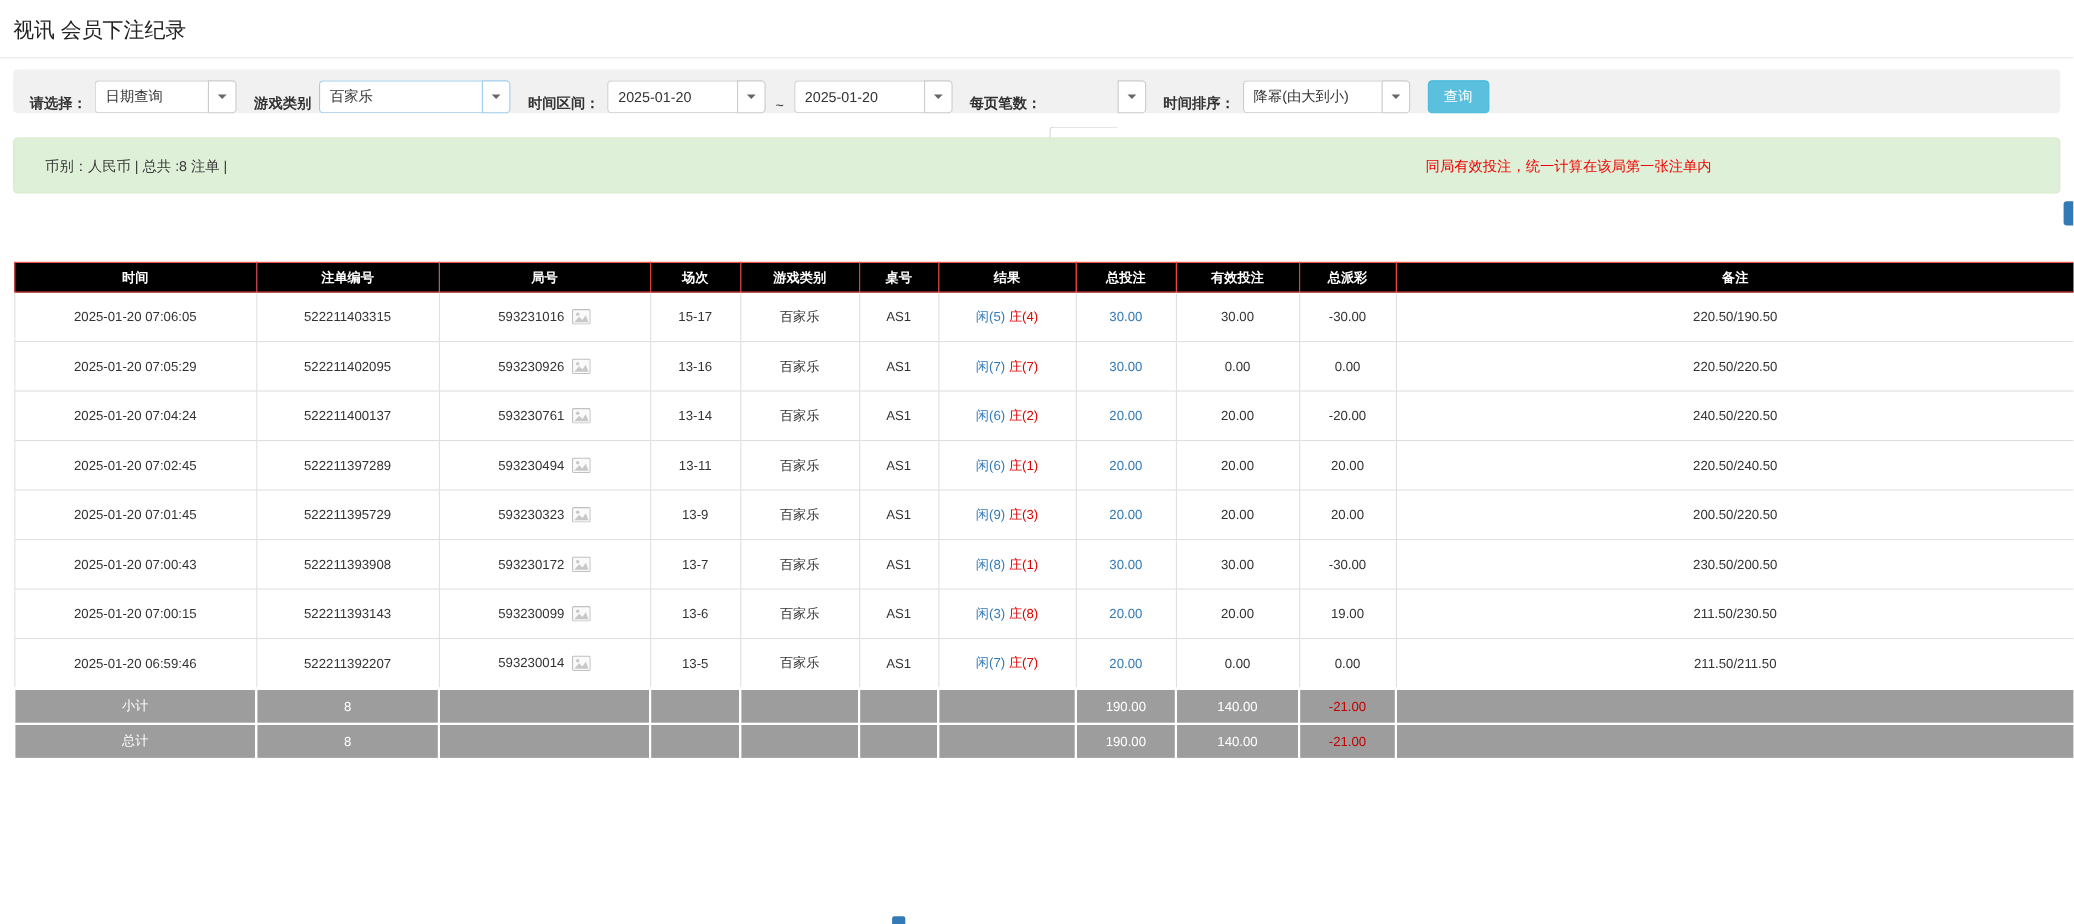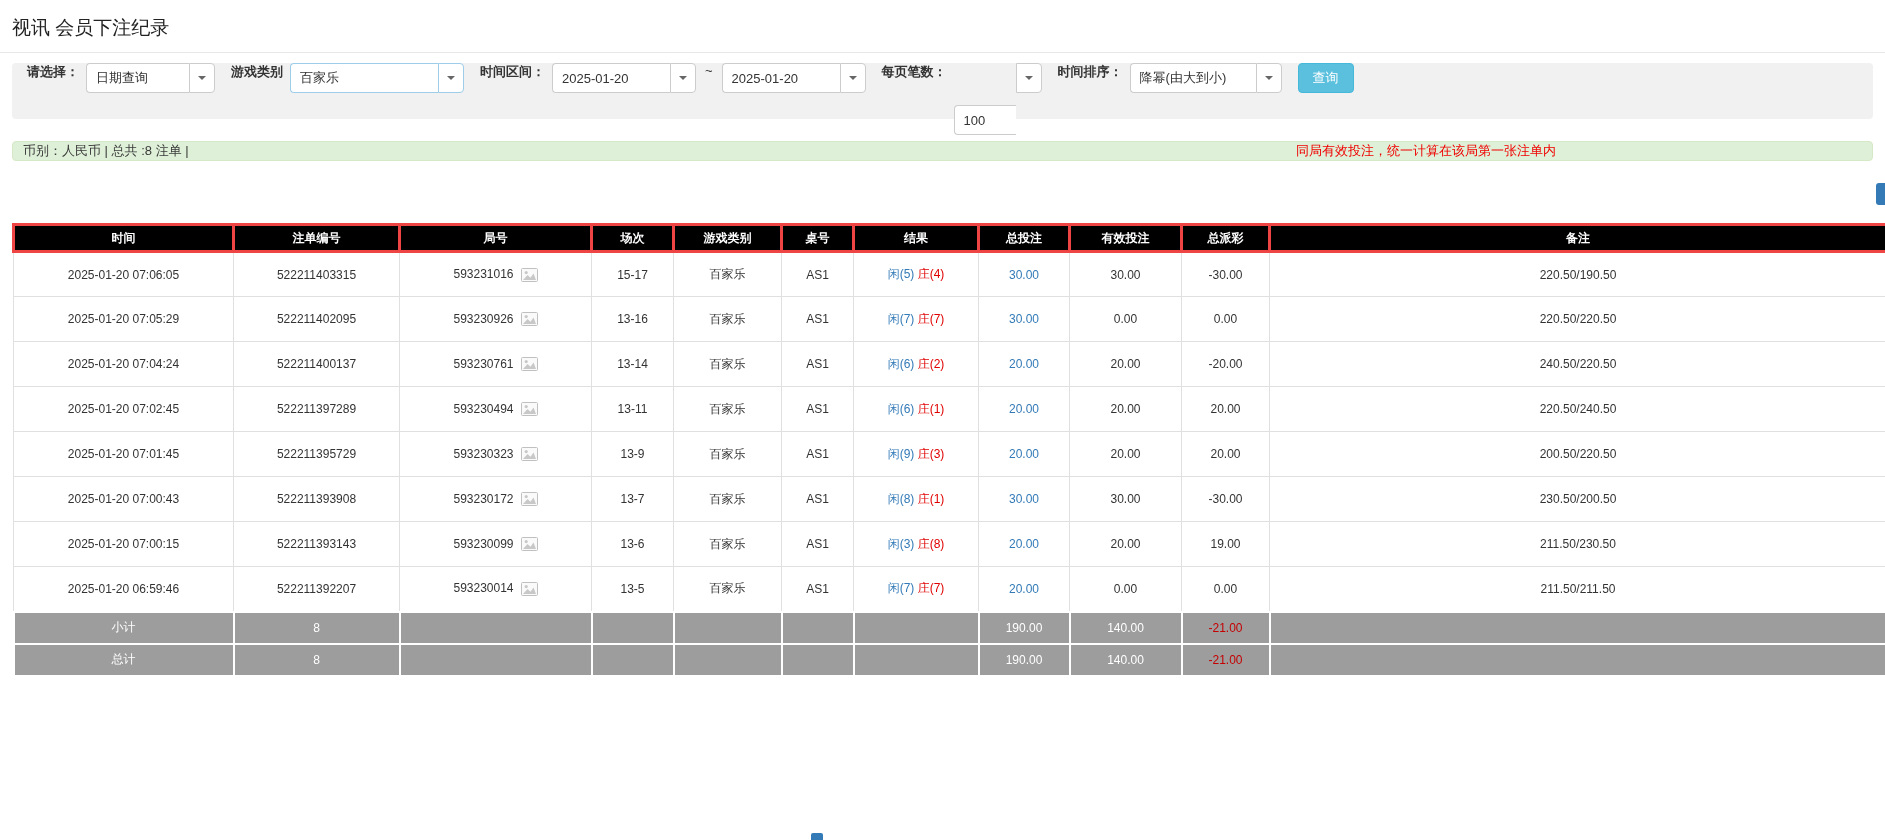--- a/index.html
+++ b/index.html
@@ -10,22 +10,22 @@
     color: #333;
   }
   body { position: relative; }
 
   
   .page-header { padding: 15px 12px 11px; border-bottom: 1px solid #e7e7e7; }
   .page-title { font-size: 19px; font-weight: 400; color: #222; }
 
   
   .filter-bar {
-    margin: 10px 12px 0; height: 56px; background: #f1f1f1; border-radius: 4px;
-    padding: 0 15px; display: flex; align-items: flex-start; font-size: 13px;
+    margin: 10px 12px 0; height: 40px; background: #f1f1f1; border-radius: 4px;
+    padding: 0 15px; display: flex; align-items: flex-end; font-size: 13px;
     white-space: nowrap;
   }
   .flabel { font-weight: bold; color: #333; margin-right: 7px; }
   .combo { display: inline-flex; height: 30px; margin-right: 16px; }
   .combo input {
     height: 30px; border: 1px solid #ccc; border-right: none;
     border-radius: 4px 0 0 4px; padding: 0 9px; font-size: 13px; color: #333;
     background: #fff; outline: none; font-family: inherit;
   }
   .combo.blue-border input, .combo.blue-border .caret-btn { border-color: #9ecdea; }
@@ -45,36 +45,36 @@
   .w-sort  input { width: 126px; }
   .tilde { margin: 0 9px 0 -7px; color: #333; }
   .btn-search {
     height: 30px; padding: 0 14px; background: #5bc0de; border: 1px solid #46b8da;
     color: #fff; border-radius: 4px; font-size: 13px; cursor: pointer;
     font-family: inherit;
   }
 
   
   .notice {
-    margin: 22px 12px 0; height: 20px; background: #dff0d8;
-    border: 1px solid #d6e9c6; border-radius: 4px; padding: 0 10px;
+    margin: 22px 12px 0; height: 51px; background: #dff0d8;
+    border: 1px solid #d6e9c6; border-radius: 4px; padding: 0 28px;
     display: flex; align-items: center; font-size: 13px; color: #3a3a3a;
     position: relative;
   }
   .notice-right { position: absolute; right: 316px; color: #ef0000; }
 
   
   .grid-wrap { margin-top: 62px; }
   table.grid {
     border-collapse: collapse; table-layout: fixed;
     width: 1873px; margin-left: 12px; font-size: 12px;
   }
   .grid th {
     background: #000; color: #fff; height: 27px; font-weight: bold;
-    text-align: center; border: 3px solid #ef4444; padding: 0 2px;
+    text-align: center; border: 1px solid #ef4444; padding: 0 2px;
   }
   .grid td {
     height: 45px; text-align: center; color: #333; background: #fff;
     border: 1px solid #e0e0e0; padding: 0 2px; overflow: hidden;
   }
   .grid tr.foot td {
     height: 32px; background: #9d9d9d; color: #fff;
     border-right: 2px solid #fff; border-left: 2px solid #fff;
     border-top: 2px solid #fff; border-bottom: 2px solid #fff;
   }

